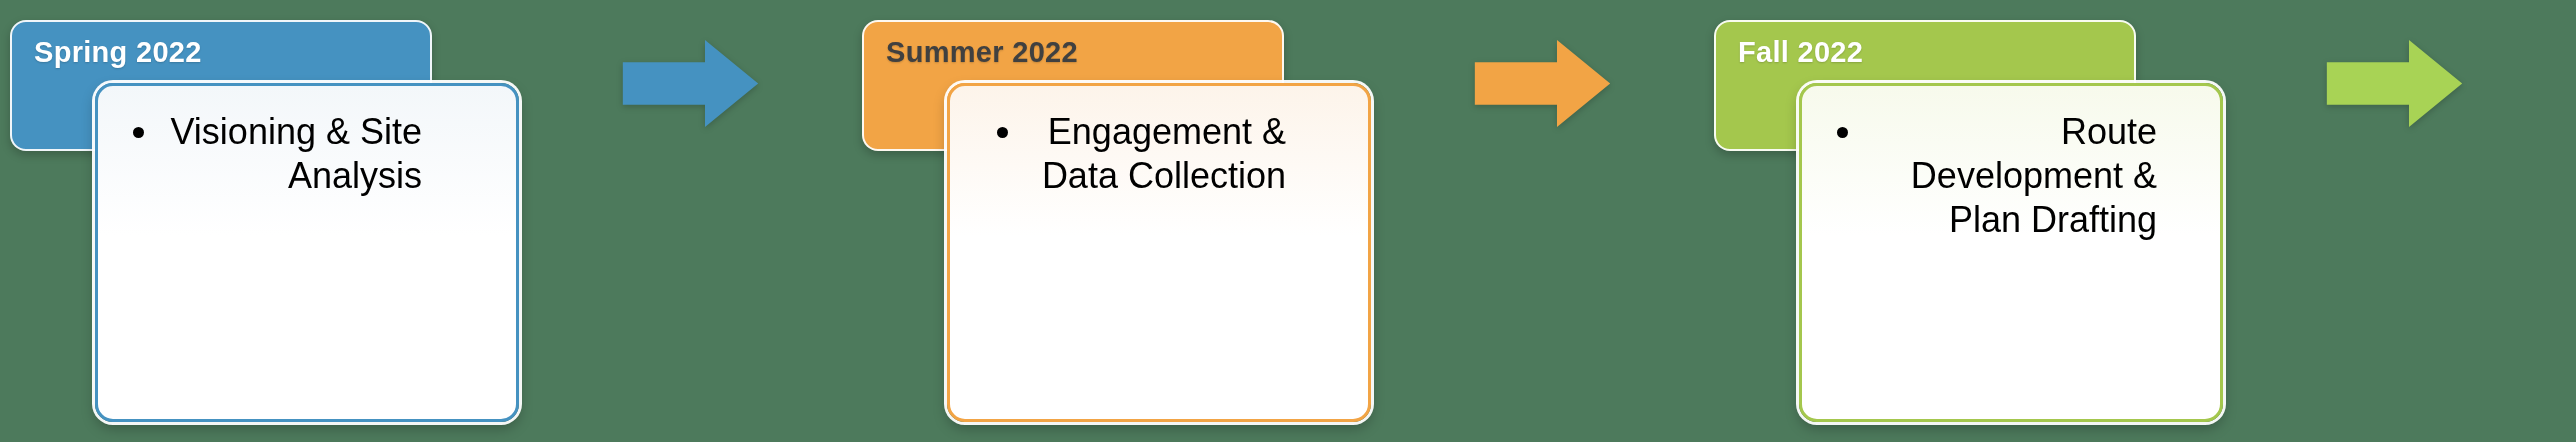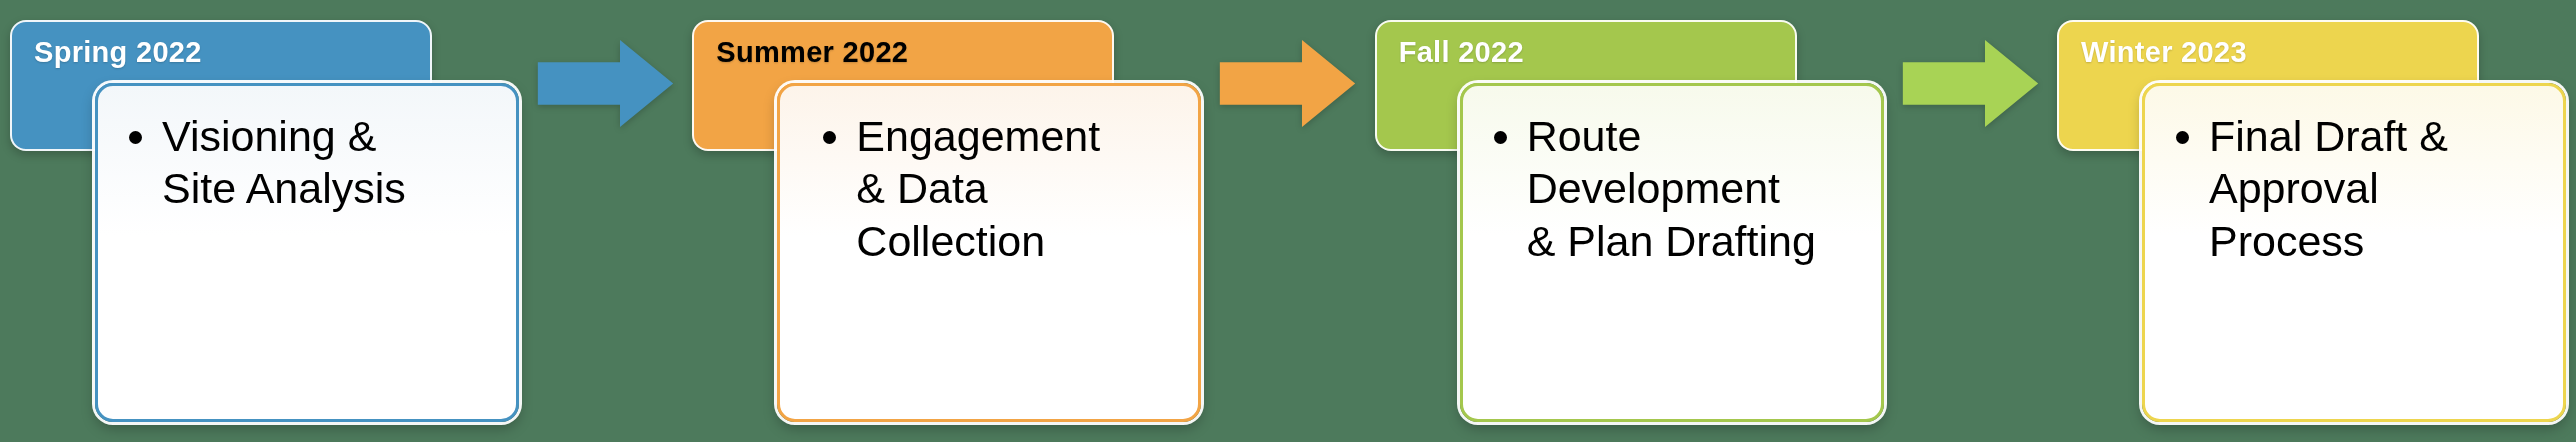--- a/index.html
+++ b/index.html
@@ -60,23 +60,24 @@
     z-index: 2;
   }
 
   .card-list {
     list-style: disc;
     margin: 0;
     padding-left: 38px;
   }
 
   .card-item {
-    font-size: 43px;
+    font-size: 36px;
     line-height: 1.22;
     max-width: 260px;
+    text-align: right;
   }
 
   .stage-2 .card-item { max-width: 291px; }
 
   .arrow {
     flex: 1 1 auto;
     margin-top: 20px;
     display: flex;
     justify-content: center;
     align-items: flex-start;
@@ -106,21 +107,21 @@
   </div>
 
   <div class="arrow" style="color: rgb(69, 146, 193);">
     <svg viewBox="0 0 140 90" aria-hidden="true">
       <path d="M0 23 H85 V0 L140 45 L85 90 V67 H0 Z" fill="currentColor"></path>
     </svg>
   </div>
 
   <div class="stage stage-1">
     <div class="stage-header" style="background-color: rgb(242, 164, 69);">
-      <span class="stage-title" style="color: #000000;">Summer 2022</span>
+      <span class="stage-title" style="color: #404040;">Summer 2022</span>
     </div>
     <div class="stage-card" style="border-color: rgb(242, 164, 69); --tint: #fdf4ea;">
       <ul class="card-list">
         <li class="card-item" style="color: rgb(0, 0, 0); margin-left: 12px;">Engagement &amp; Data Collection</li>
       </ul>
     </div>
   </div>
 
   <div class="arrow" style="color: rgb(242, 164, 69);">
     <svg viewBox="0 0 140 90" aria-hidden="true">
@@ -138,25 +139,15 @@
       </ul>
     </div>
   </div>
 
   <div class="arrow" style="color: rgb(168, 211, 85);">
     <svg viewBox="0 0 140 90" aria-hidden="true">
       <path d="M0 23 H85 V0 L140 45 L85 90 V67 H0 Z" fill="currentColor"></path>
     </svg>
   </div>
 
-  <div class="stage stage-3">
-    <div class="stage-header" style="background-color: rgb(237, 213, 78);">
-      <span class="stage-title" style="color: rgb(255, 255, 255);">Winter 2023</span>
-    </div>
-    <div class="stage-card" style="border-color: rgb(237, 213, 78); --tint: #fdf9e7;">
-      <ul class="card-list">
-        <li class="card-item" style="color: rgb(0, 0, 0);">Final Draft &amp; Approval Process</li>
-      </ul>
-    </div>
-  </div>
 
 </div>
 
 
 </body></html>

